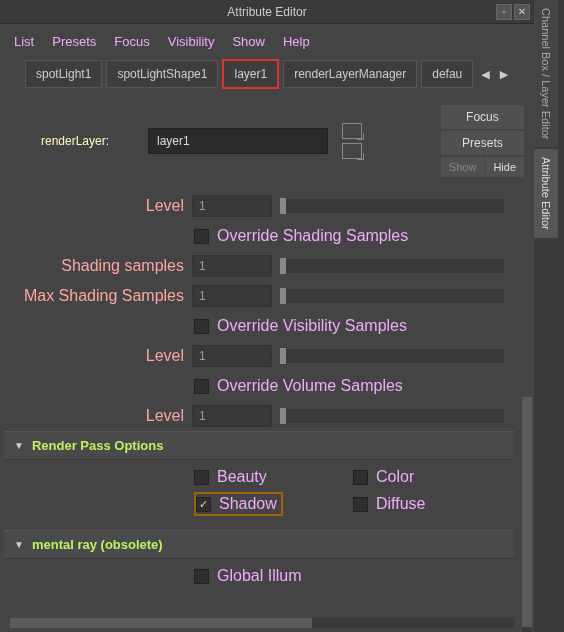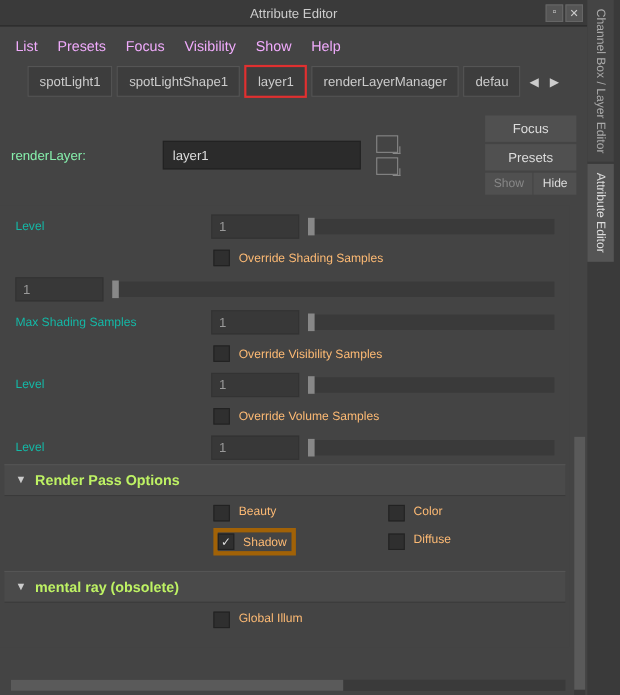--- a/index.html
+++ b/index.html
@@ -13,47 +13,47 @@
 .title-controls { position: absolute; right: 4px; display: flex; gap: 2px; }
 .title-btn { width: 16px; height: 16px; background: #555; color: #ccc; font-size: 10px; display: flex; align-items: center; justify-content: center; cursor: pointer; border: 1px solid #666; }
 .menu-bar { display: flex; gap: 18px; padding: 10px 14px; color: #f0abfc; font-size: 13px; }
 .menu-item { cursor: pointer; }
 .tab-bar { display: flex; align-items: center; padding: 0 25px; gap: 4px; position: relative; }
 .tab { padding: 6px 10px; background: #3d3d3d; color: #ccc; font-size: 12px; cursor: pointer; border: 1px solid #555; }
 .tab.highlighted { border: 2px solid #e03030; }
 .tab-arrows { margin-left: auto; display: flex; gap: 2px; }
 .tab-arrow { color: #ccc; font-size: 11px; cursor: pointer; padding: 2px 4px; }
 .layer-row { display: flex; align-items: center; padding: 16px 10px 10px 10px; gap: 8px; }
-.layer-label { color: #86efac; font-size: 12px; width: 130px; text-align: left; }
+.layer-label { color: #fef9c3; font-size: 12px; width: 130px; text-align: center; }
 .layer-input { flex: 0 0 180px; background: #2b2b2b; border: 1px solid #222; color: #ddd; font-size: 12px; padding: 5px 8px; }
 .layer-icons { display: flex; flex-direction: column; gap: 4px; margin-left: 6px; }
 .layer-icon { width: 20px; height: 16px; border: 1px solid #888; background: #444; cursor: pointer; position: relative; }
 .layer-icon::after { content: ''; position: absolute; right: -3px; bottom: -2px; width: 6px; height: 6px; border-right: 1px solid #888; border-bottom: 1px solid #888; }
 .right-buttons { margin-left: auto; display: flex; flex-direction: column; gap: 2px; }
 .right-btn { background: #505050; color: #ddd; font-size: 12px; padding: 5px 16px; cursor: pointer; text-align: center; min-width: 60px; }
 .show-hide { display: flex; gap: 1px; }
 .show-hide .right-btn { padding: 4px 8px; min-width: 38px; font-size: 11px; }
 .show-hide .right-btn.dim { color: #888; }
 .content { padding: 4px 4px 4px 4px; background: #444; }
 .attr-row { display: flex; align-items: center; padding: 4px 10px; gap: 8px; }
-.attr-label { color: #14b8a6; font-size: 11px; width: 170px; text-align: left; }
+.attr-label { color: #fca5a5; font-size: 16px; width: 170px; text-align: right; }
 .attr-input { width: 80px; background: #383838; border: 1px solid #333; color: #999; font-size: 12px; padding: 3px 6px; }
 .attr-slider { flex: 1; height: 14px; position: relative; background: #3a3a3a; }
 .attr-slider-thumb { position: absolute; left: 0; top: -1px; width: 6px; height: 16px; background: #888; }
 .check-row { display: flex; align-items: center; padding: 6px 10px 6px 190px; gap: 8px; }
 .checkbox { width: 15px; height: 15px; background: #2f2f2f; border: 1px solid #222; cursor: pointer; display: flex; align-items: center; justify-content: center; color: #ddd; font-size: 11px; }
-.check-label { color: #fdba74; font-size: 11px; }
+.check-label { color: #f0abfc; font-size: 16px; }
 .section-header { display: flex; align-items: center; padding: 6px 10px; background: #4a4a4a; border-top: 1px solid #555; border-bottom: 1px solid #3a3a3a; gap: 8px; }
 .section-arrow { color: #ccc; font-size: 10px; }
 .section-title { color: #bef264; font-size: 13px; font-weight: bold; }
 .pass-grid { padding: 8px 10px 8px 190px; }
 .pass-row { display: flex; align-items: center; gap: 8px; margin-bottom: 6px; }
-.pass-pair { display: flex; gap: 8px; width: 160px; }
+.pass-pair { display: flex; align-items: center; gap: 8px; width: 160px; }
 .checkbox.checked::after { content: '✓'; }
-.highlighted-check { border: 4px solid #a16207; padding: 1px 4px 1px 0; display: inline-flex; align-items: center; gap: 8px; }
+.highlighted-check { border: 2px solid #a16207; padding: 1px 4px 1px 0; display: inline-flex; align-items: center; gap: 8px; }
 .scrollbar-v { position: absolute; right: 2px; top: 210px; width: 10px; height: 380px; background: #3a3a3a; }
 .scrollbar-v-thumb { position: absolute; top: 0; width: 10px; height: 230px; background: #5a5a5a; }
 .scrollbar-h { position: absolute; bottom: 4px; left: 10px; right: 20px; height: 10px; background: #3a3a3a; }
 .scrollbar-h-thumb { position: absolute; left: 0; width: 60%; height: 10px; background: #5a5a5a; }
 .inner { position: relative; padding-right: 16px; height: 420px; }
 </style>
 </head>
 <body>
 
 <div class="main-panel">
@@ -110,20 +110,21 @@
         <input class="attr-input" value="1" style="">
         <div class="attr-slider">
             <div class="attr-slider-thumb"></div>
           </div>
       </div>
       <div class="check-row">
         <div class="checkbox"></div>
         <div class="check-label">Override Shading Samples</div>
       </div>
       <div class="attr-row">
+        <div class="attr-label">Shading samples</div>
         <input class="attr-input" value="1" style="">
         <div class="attr-slider">
             <div class="attr-slider-thumb"></div>
           </div>
       </div>
       <div class="attr-row">
         <div class="attr-label">Max Shading Samples</div>
         <input class="attr-input" value="1" style="">
         <div class="attr-slider">
             <div class="attr-slider-thumb"></div>

